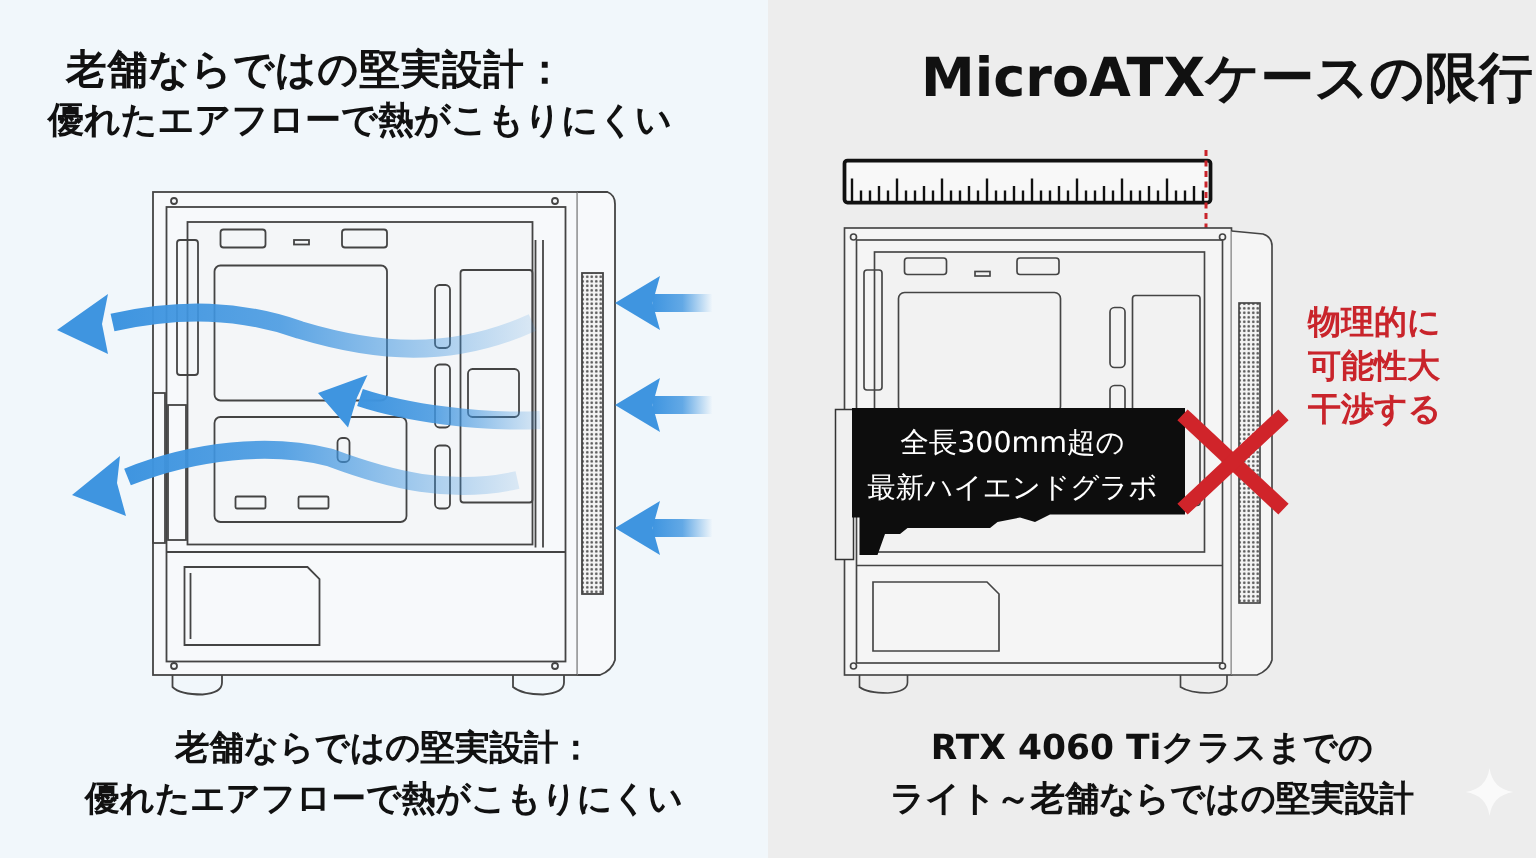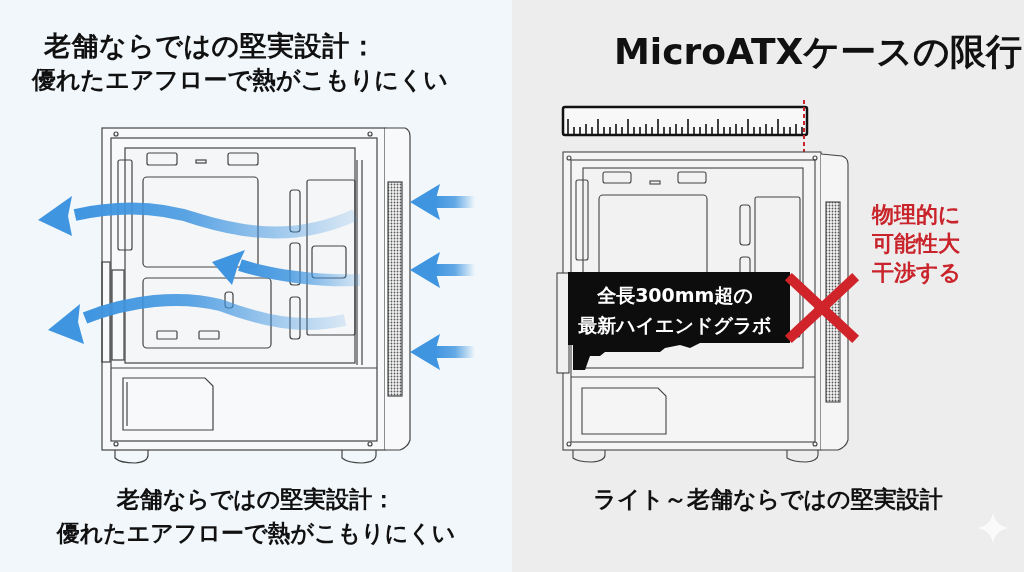--- a/index.html
+++ b/index.html
@@ -8,21 +8,21 @@
   .panel-left { left:0; width:512px; background:#f1f7fb; }
   .panel-right { left:512px; width:512px; background:#ededed; }
   .title { position:absolute; color:#111; font-weight:bold; white-space:nowrap; }
   .t-left-1 { left:44px; top:28px; font-size:27px; letter-spacing:0.5px; }
   .t-left-2 { left:32px; top:64px; font-size:24px; }
   .t-right-1 { left:614px; top:28px; font-size:36px; }
   .cap { position:absolute; text-align:center; color:#111; font-weight:bold; font-size:23px; line-height:34px; white-space:nowrap; }
   .cap-left { left:0; width:512px; top:482px; }
   .cap-right { left:512px; width:512px; top:482px; }
   .red-note { position:absolute; left:872px; top:200px; color:#c9242b; font-weight:bold; font-size:22px; line-height:29px;font-family:Liberation Serif, serif; }
-  .gpu-label { position:absolute; left:575px; top:280px; width:200px; text-align:center; color:#fff; font-weight:bold; font-size:19px; line-height:30px; }
+  .gpu-label { position:absolute; left:575px; top:280px; width:200px; text-align:center; color:#fff; font-weight:normal; font-size:19px; line-height:30px; }
   svg { position:absolute; left:0; top:0; }
   .sparkle { position:absolute; left:975px; top:510px; width:36px; height:36px; }
 </style>
 </head>
 <body>
 
 <div class="panel panel-left"></div>
 <div class="panel panel-right"></div>
 
 <svg width="1024" height="572" viewBox="0 0 1024 572">
@@ -202,18 +202,19 @@
   <div>物理的に</div>
   <div>可能性大</div>
   <div>干渉する</div>
 </div>
 
 <div class="cap cap-left">
   <div>老舗ならではの堅実設計：</div>
   <div>優れたエアフローで熱がこもりにくい</div>
 </div>
 <div class="cap cap-right">
+  <div>RTX 4060 Tiクラスまでの</div>
   <div>ライト～老舗ならではの堅実設計</div>
 </div>
 
 <svg class="sparkle" viewBox="0 0 36 36">
   <path d="M18 2 Q20 16 34 18 Q20 20 18 34 Q16 20 2 18 Q16 16 18 2 Z" fill="#fafafa"></path>
 </svg>
 
 </body></html>

